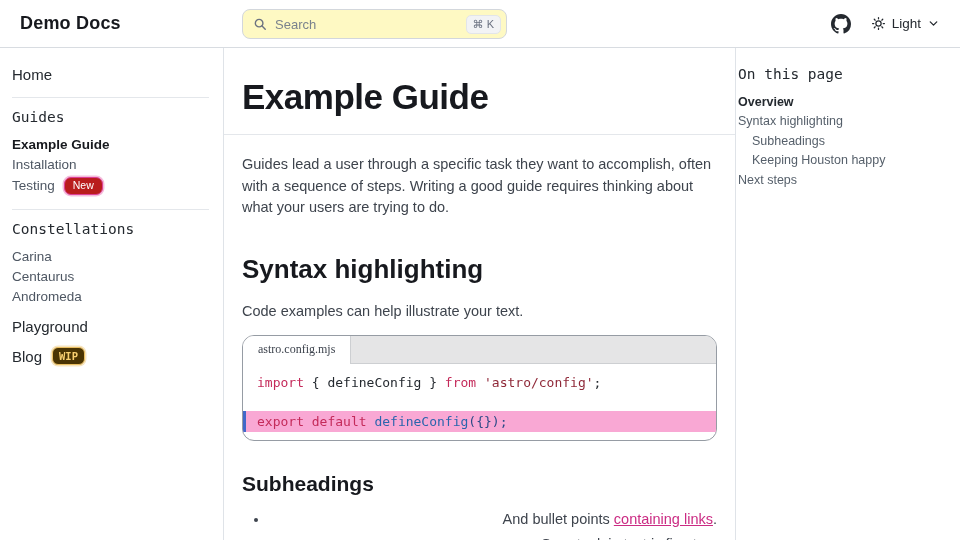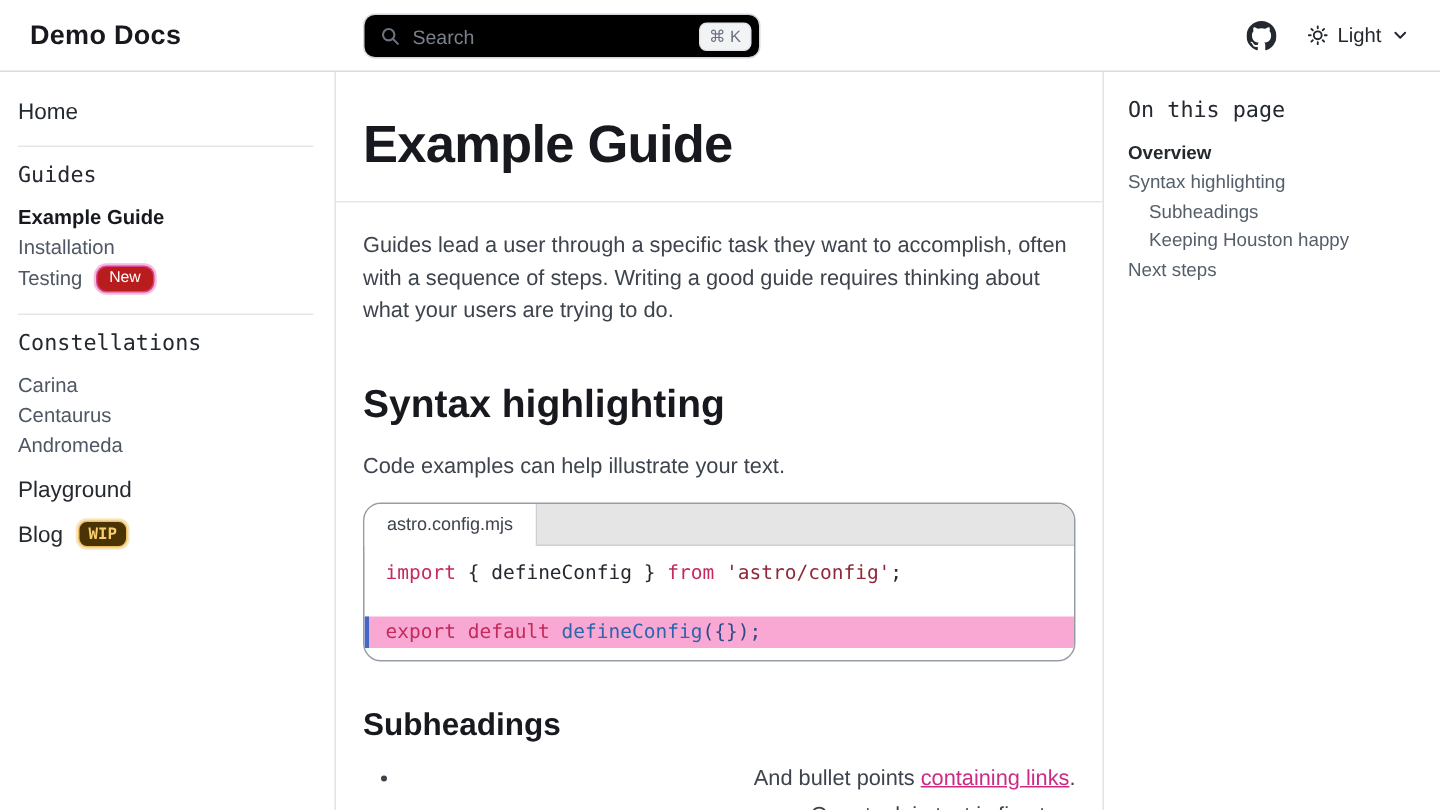--- a/index.html
+++ b/index.html
@@ -5,34 +5,34 @@
   * { margin:0; padding:0; box-sizing:border-box; }
   html,body { width:960px; height:540px; overflow:hidden; background:#fff;
     font-family:"Liberation Sans", sans-serif; color:#17191e; }
   a { text-decoration:none; color:inherit; cursor:pointer; }
 
   
   .topbar { position:relative; height:48px; border-bottom:1px solid #d8dce1;
     display:flex; align-items:center; padding:0 16px 0 20px; background:#fff; }
   .logo { font-size:18px; font-weight:700; letter-spacing:.2px; color:#17191e; }
   .search-btn { position:absolute; left:242px; top:9px; width:265px; height:30px;
-    display:flex; align-items:center; gap:8px; background:#000000;
+    display:flex; align-items:center; gap:8px; background:#fef9c3;
     border:1px solid #d3d7dc; border-radius:8px; padding:0 5px 0 10px;
     color:#7a828d; font-size:13px; cursor:pointer; }
   .search-kbd { margin-left:auto; background:#f2f3f5; border:1px solid #e2e5e9;
     border-radius:5px; padding:2px 6px; font-size:11px; color:#6a7180; }
   .topbar-right { margin-left:auto; display:flex; align-items:center; gap:20px; padding-right:4px; }
   .theme-select { display:flex; align-items:center; gap:6px; font-size:13.5px; color:#24292f; cursor:pointer; }
   .icon-btn { display:flex; align-items:center; cursor:pointer; }
 
   
   .layout { display:flex; height:492px; }
   .side-left { width:224px; border-right:1px solid #dfe3e8; padding:13px 14px 0 12px; }
   .main-col { flex:1; min-width:0; padding:0 18px; }
-  .side-right { width:225px; border-left:1px solid #dfe3e8; padding:13px 14px 0 16px; }
+  .side-right { width:225px; border-left:1px solid #dfe3e8; padding:13px 14px 0 2px; }
 
   
   .side-top-link { display:block; font-size:15px; color:#24292f; padding:5px 0; }
   .side-div { border:0; border-top:1px solid #e4e7eb; margin:9px 0; }
   .group-label { font-family:"DejaVu Sans Mono", monospace; font-size:14.5px;
     color:#24292f; margin:11px 0 9px; font-weight:400; }
   .group-items { list-style:none; }
   .group-items a { display:flex; align-items:center; gap:9px; font-size:13.5px;
     color:#4e5763; padding:2.5px 0; }
   .group-items a.active { font-weight:700; color:#17191e; }
@@ -48,21 +48,21 @@
 
   
   .page-title { font-size:35px; font-weight:700; letter-spacing:-.5px; margin-top:29px; color:#17191e; }
   .title-divider { border:0; border-top:1px solid #e4e7eb; margin:17px -18px 0; }
   .para { font-size:14.5px; line-height:21.5px; color:#3e444d; margin-top:19px; }
   .h2 { font-size:26px; font-weight:700; margin-top:35px; color:#17191e; }
   .h3 { font-size:21px; font-weight:700; margin-top:31px; color:#17191e; }
 
   .codeblock { margin-top:13px; border:1px solid #969ca4; border-radius:12px;
     overflow:hidden; background:#fff; }
-  .tabbar { display:flex; background:#e5e5e6; height:28px; border-bottom:1px solid #cdcfd2; }
+  .tabbar { display:flex; background:#e5e5e6; height:28px; border-bottom:1px solid #cdcfd2;font-family:Liberation Serif, serif; }
   .tab-active { background:#fff; padding:0 15px; line-height:27px; font-size:12px;
     color:#3d434d; border-right:1px solid #cdcfd2; margin-bottom:-1px;
     border-top-left-radius:11px; cursor:default; }
   .code { font-family:"DejaVu Sans Mono", monospace; font-size:13px;
     line-height:19px; color:#24292f; padding:9px 0 8px; }
   .code-line { padding:0 14px; white-space:pre; }
   .code-line.blank { height:19px; }
   .code-line.hl { background:#f9a8d4; border-left:3px solid #4168c9;
     padding-left:11px; padding-top:1px; padding-bottom:1px; }
   .tk-kw { color:#c42a5a; } .tk-str { color:#8f2838; }

